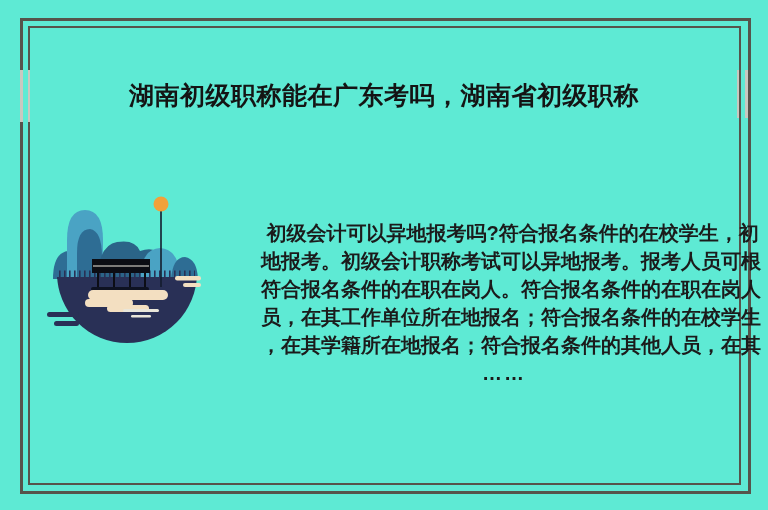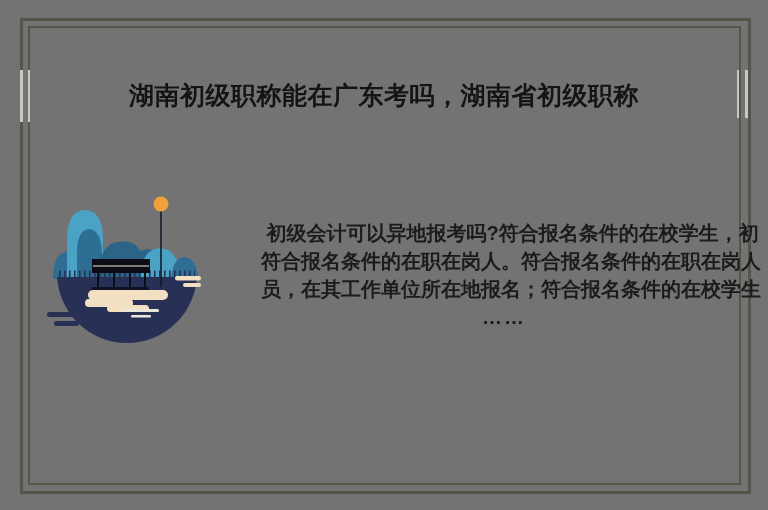--- a/index.html
+++ b/index.html
@@ -1,18 +1,18 @@
 <!DOCTYPE html>
 <html><head>
 <meta charset="utf-8">
 <style>
   html,body{margin:0;padding:0;background:#fcfaf0;}
   .page{
     position:relative;width:768px;height:510px;overflow:hidden;
-    background:#737373;font-family:"Liberation Sans",sans-serif;
+    background:#5eead4;font-family:"Liberation Sans",sans-serif;
   }
   
   .frame-outer{position:absolute;left:20px;top:18px;width:725px;height:470px;border:3px solid #56544b;}
   .frame-inner{position:absolute;left:28px;top:26px;width:709px;height:455px;border:2px solid #56544b;}
   
   .fade{position:absolute;background:#c9c8c0;}
   .fade-l1{left:20px;top:70px;width:3px;height:52px;}
   .fade-l2{left:28px;top:70px;width:2px;height:52px;}
   .fade-r1{left:745px;top:70px;width:3px;height:48px;}
   .fade-r2{left:737px;top:70px;width:2px;height:48px;}
@@ -101,18 +101,20 @@
     </g>
 
     <g fill="#293056">
       <rect x="2" y="117" width="32" height="5" rx="2.5"></rect>
       <rect x="9" y="126" width="25" height="5" rx="2.5"></rect>
     </g>
   </svg>
 
   <div class="article">
     <div class="tline"> 初级会计可以异地报考吗?符合报名条件的在校学生，初</div>
+    <div class="tline">地报考。初级会计职称考试可以异地报考。报考人员可根</div>
     <div class="tline">符合报名条件的在职在岗人。符合报名条件的在职在岗人</div>
     <div class="tline">员，在其工作单位所在地报名；符合报名条件的在校学生</div>
+    <div class="tline">，在其学籍所在地报名；符合报名条件的其他人员，在其</div>
     <div class="tline ellipsis-line">……</div>
   </div>
 
 </div>
 
 </body></html>

